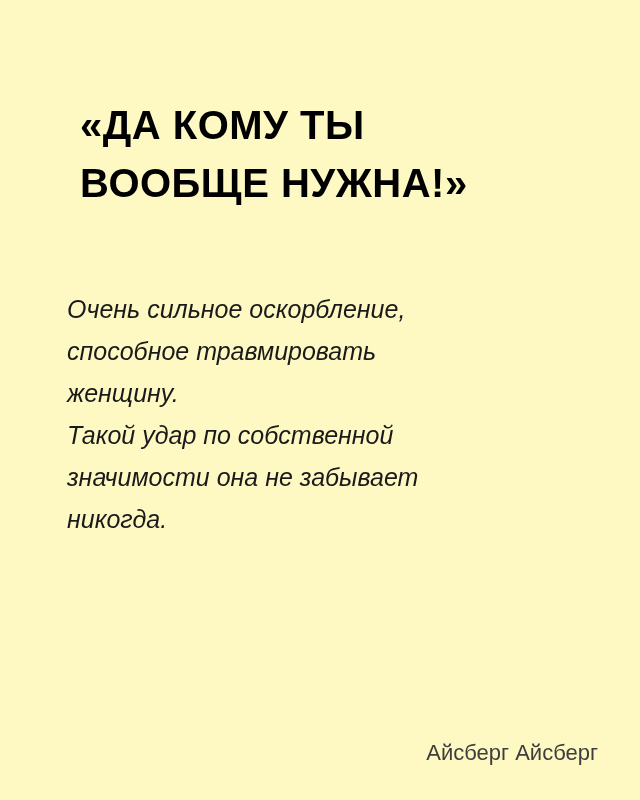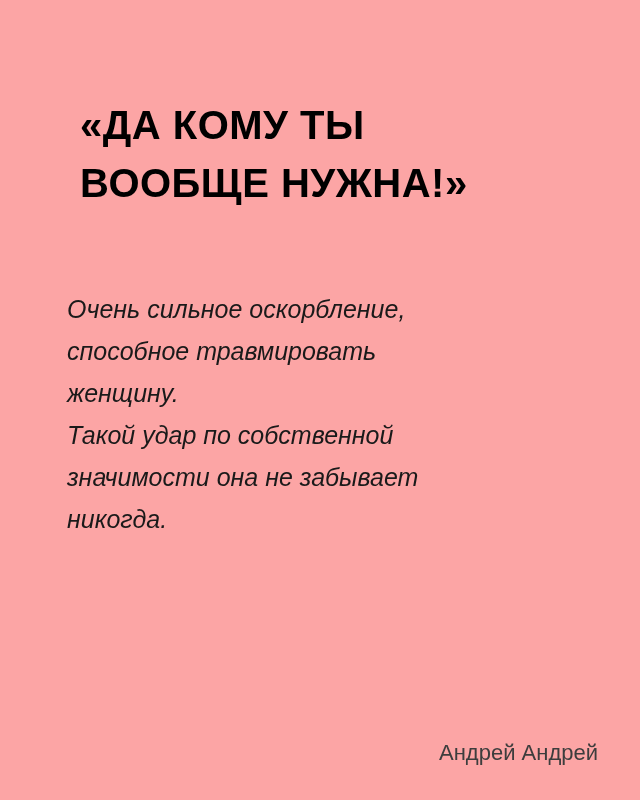--- a/index.html
+++ b/index.html
@@ -11,21 +11,21 @@
     height: 800px;
     background: #ffffff;
     font-family: "Liberation Sans", sans-serif;
     color: #000000;
     overflow: hidden;
   }
   .page {
     position: relative;
     width: 640px;
     height: 800px;
-    background: #fca5a5;
+    background: #fef9c3;
     box-sizing: border-box;
   }
   .quote-title {
     position: absolute;
     left: 80px;
     top: 96px;
     width: 500px;
     font-family: "Liberation Sans", sans-serif;
     font-weight: bold;
     font-size: 40px;
@@ -65,15 +65,15 @@
   <div class="quote-title">«ДА КОМУ ТЫ
 ВООБЩЕ НУЖНА!»</div>
 
   <div class="quote-body">Очень сильное оскорбление,
 способное травмировать
 женщину.
 Такой удар по собственной
 значимости она не забывает
 никогда.</div>
 
-  <div class="author">Андрей Андрей</div>
+  <div class="author">Айсберг Айсберг</div>
 
 </div>
 
 </body></html>

